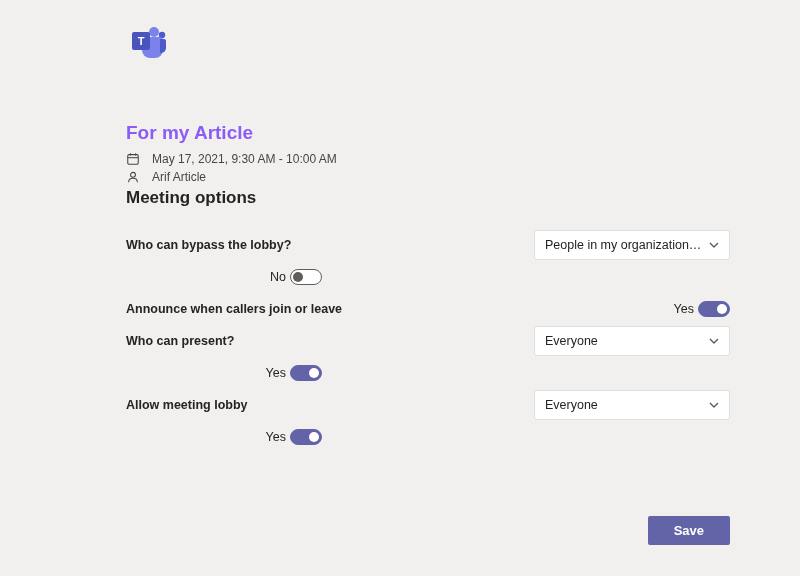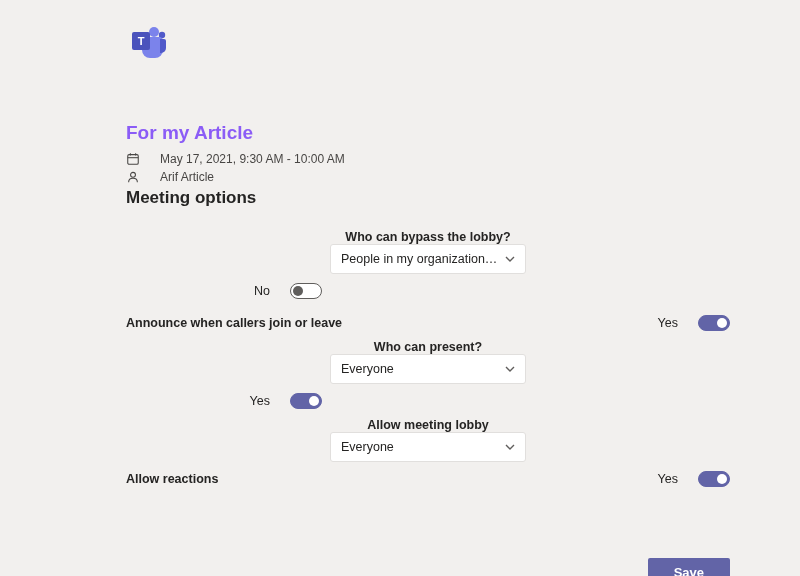--- a/index.html
+++ b/index.html
@@ -15,21 +15,21 @@
     .logo { width: 40px; height: 36px; }
     .meeting-title {
       font-size: 19px;
       font-weight: 700;
       margin-bottom: 8px;
       color: #8b5cf6;
     }
     .meta-row {
       display: flex;
       align-items: center;
-      gap: 20px;
+      gap: 12px;
       font-size: 12px;
       color: #484644;
       margin-bottom: 4px;
       text-align: right;
     }
     .meta-row .ico { width: 14px; height: 14px; flex-shrink: 0; }
     .section-title {
       font-size: 17px;
       font-weight: 700;
       margin-bottom: 22px;
@@ -38,21 +38,21 @@
     .option-row {
       display: flex;
       align-items: center;
       justify-content: space-between;
       min-height: 30px;
       margin-bottom: 2px;
       font-size: 12.5px;
       color: #252423;
       font-weight: 600;
     }
-    .option-row.tall { min-height: 30px; margin-bottom: 2px; flex-direction: column; }
+    .option-row.tall { min-height: 30px; margin-bottom: 2px; }
     .option-label { flex: 1; }
     .control-area {
       width: 196px;
       display: flex;
       align-items: center;
       justify-content: flex-end;
       gap: 8px;
     }
     .dropdown {
       width: 196px;
@@ -71,21 +71,21 @@
     }
     .dropdown .dd-text {
       white-space: nowrap;
       overflow: hidden;
       text-overflow: ellipsis;
     }
     .chev { width: 10px; height: 10px; flex-shrink: 0; margin-left: 6px; }
     .toggle-wrap {
       display: flex;
       align-items: center;
-      gap: 20px;
+      gap: 4px;
       font-size: 12.5px;
       color: #252423;
       font-weight: 400;
     }
     .toggle {
       width: 32px;
       height: 16px;
       border-radius: 10px;
       position: relative;
       cursor: pointer;
@@ -231,21 +231,20 @@
     <div class="dropdown">
       <span class="dd-text">Everyone</span>
       <svg class="chev" viewBox="0 0 10 10" fill="none" stroke="#605e5c" stroke-width="1.4">
           <polyline points="1,3 5,7 9,3"></polyline>
         </svg>
     </div>
   </div>
 </div>
 
 <div class="option-row">
-  <div class="option-label">Allow reactions</div>
   <div class="control-area">
     <div class="toggle-wrap">
       <span>Yes</span>
       <div class="toggle on">
           <div class="knob"></div>
         </div>
     </div>
   </div>
 </div>
 

